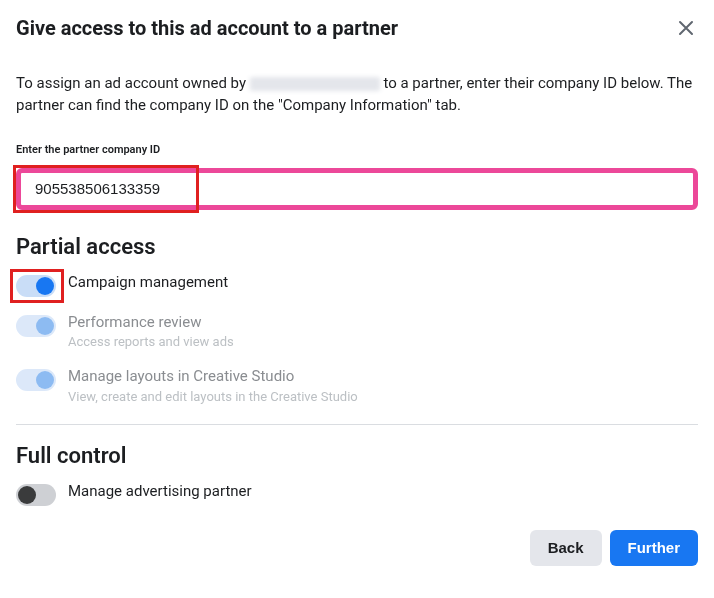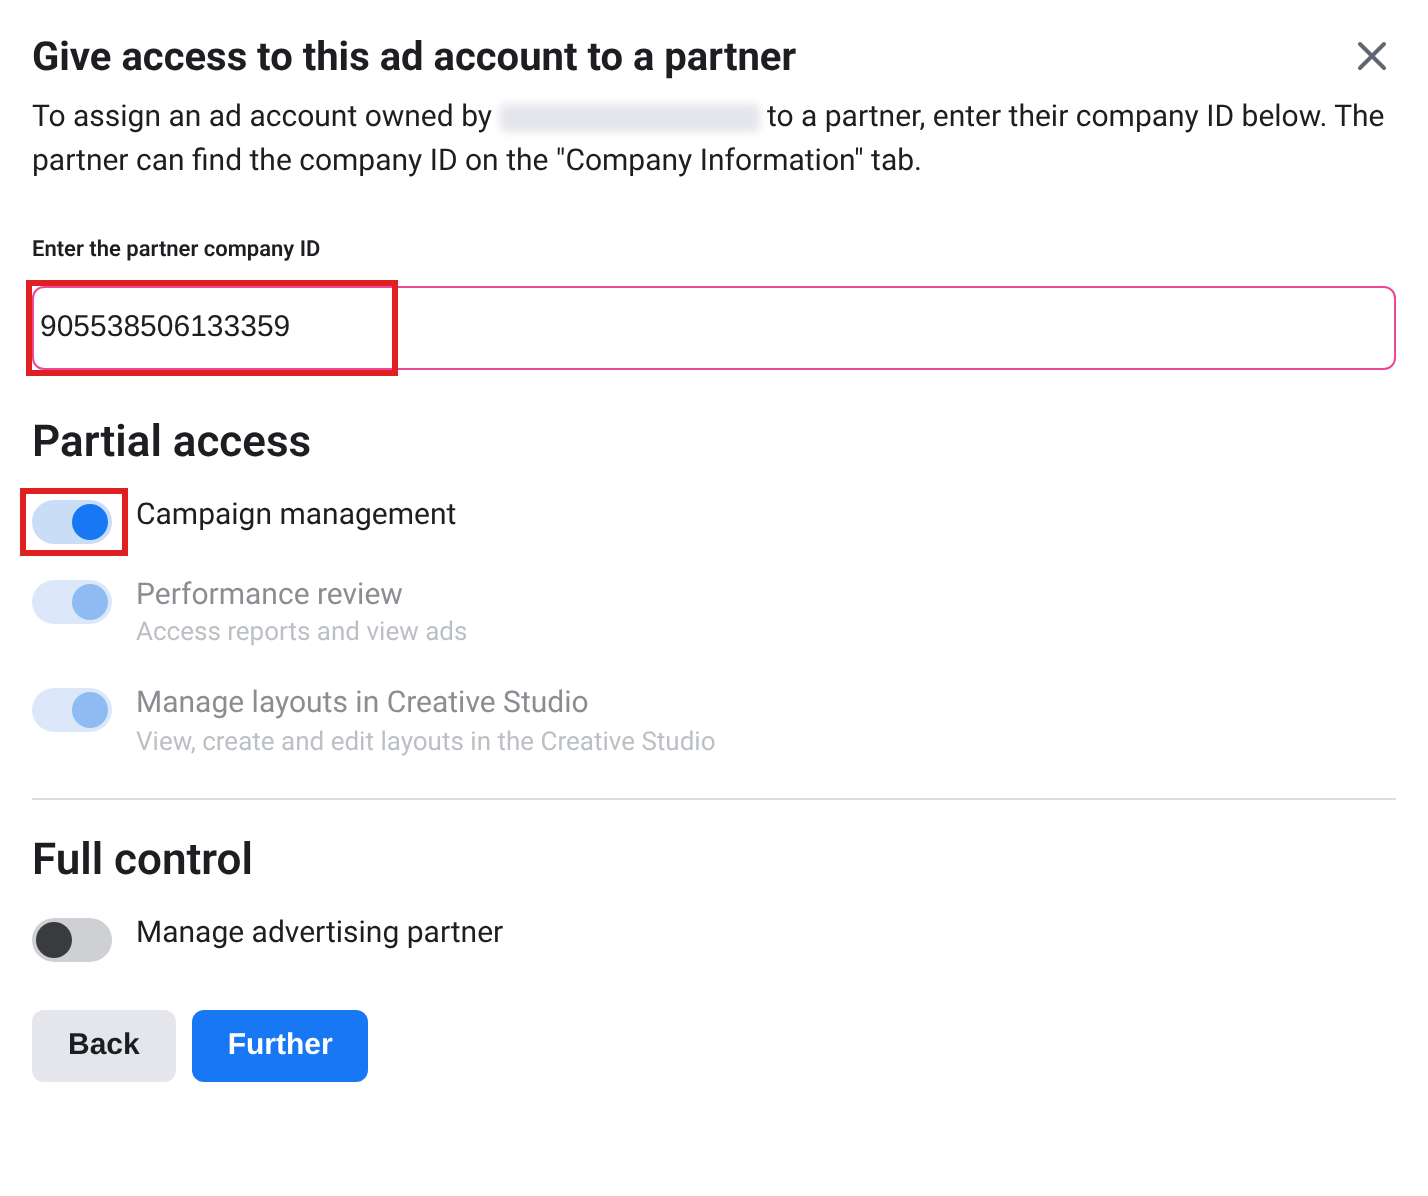--- a/index.html
+++ b/index.html
@@ -12,21 +12,21 @@
       background: #fff;
       width: 714px;
       height: 598px;
       padding: 16px;
       color: #1c1e21;
     }
     .header-row {
       display: flex;
       justify-content: space-between;
       align-items: flex-start;
-      margin-bottom: 4px;
+      margin-bottom: 30px;
       text-align: right;
     }
     .dialog-title {
       font-size: 20px;
       font-weight: 700;
       color: #1c1e21;
     }
     .close-icon {
       color: #606770;
       cursor: pointer;
@@ -55,23 +55,23 @@
       color: #1c1e21;
       margin-bottom: 12px;
     }
     .input-wrap {
       position: relative;
       margin-bottom: 24px;
     }
     .text-input {
       width: 100%;
       height: 42px;
-      border: 1px solid #ec4899;
+      border: 5px solid #ec4899;
       border-radius: 6px;
-      padding: 0 3px;
+      padding: 0 14px;
       font-size: 15px;
       color: #1c1e21;
       outline: none;
     }
     .red-highlight-input {
       position: absolute;
       top: -3px;
       left: -3px;
       width: 186px;
       height: 48px;
@@ -159,21 +159,21 @@
     .toggle-desc.disabled {
       color: #bcc0c4;
     }
     .divider {
       border: none;
       border-top: 1px solid #dadde1;
       margin: 18px 0 18px 0;
     }
     .footer {
       display: flex;
-      justify-content: flex-start;
+      justify-content: flex-end;
       gap: 8px;
       margin-top: 24px;
     }
     .btn {
       height: 36px;
       padding: 0 18px;
       border-radius: 6px;
       font-size: 15px;
       font-weight: 600;
       cursor: pointer;

